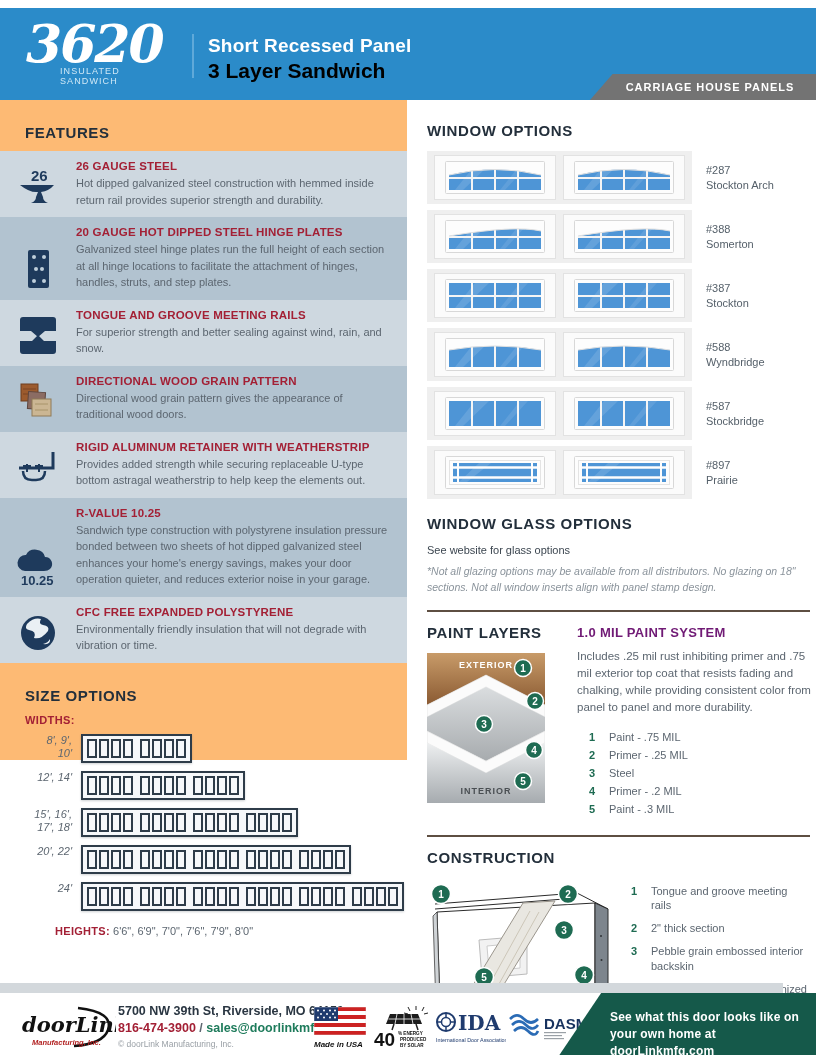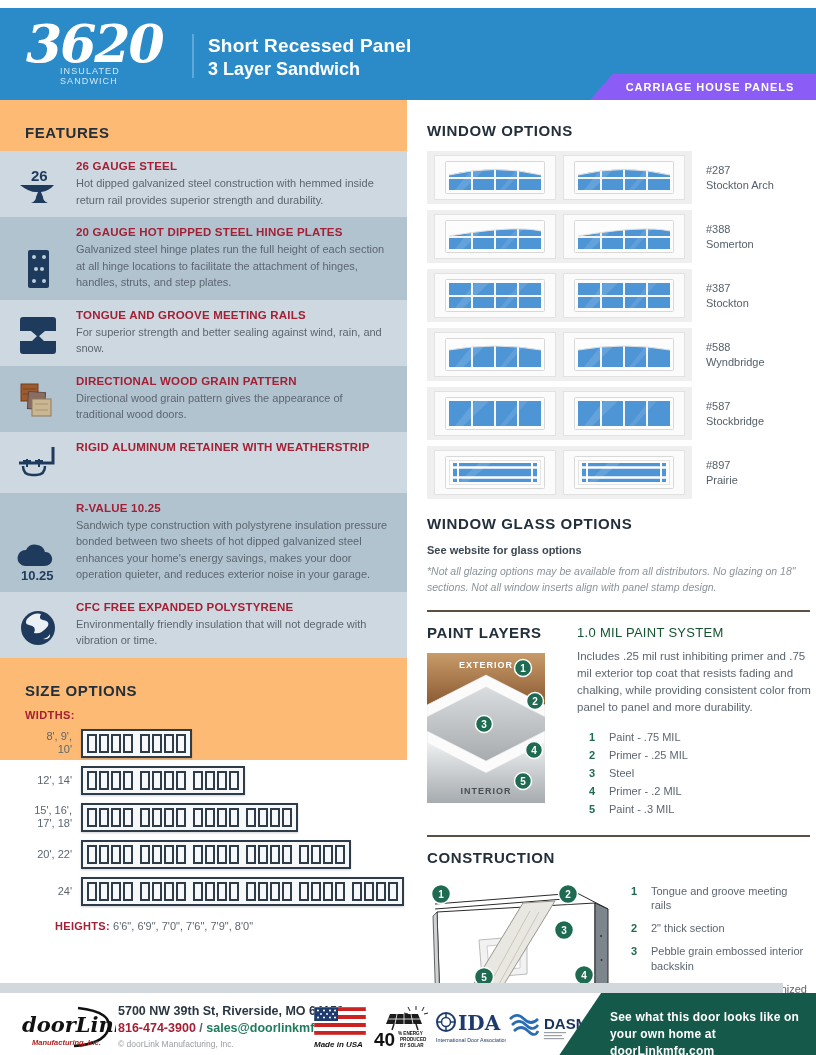--- a/index.html
+++ b/index.html
@@ -8,64 +8,64 @@
   .page { position:relative; width:816px; height:1055px; margin:8px auto; background:#fff; overflow:hidden; }
 
   
   .header { position:absolute; left:0; top:0; width:816px; height:92px; background:#2B8BC9; }
   .logo-block { position:absolute; left:26px; top:8px; width:150px; }
   .logo-num { font-family:"DejaVu Serif", serif; font-style:italic; font-weight:bold; font-size:52px; line-height:56px; color:#fff; letter-spacing:-2px; }
   .logo-sub { font-size:9px; font-weight:normal; color:#CFE8F6; letter-spacing:1.1px; margin:-6px 0 0 34px; }
   .logo-divider { position:absolute; left:192px; top:26px; width:2px; height:44px; background:#5FA9D9; }
   .header-titles { position:absolute; left:208px; top:27px; }
   .header-title1 { font-size:19px; font-weight:bold; color:#fff; letter-spacing:.2px; }
-  .header-title2 { font-size:18px; font-weight:bold; color:#ffffff; margin-top:2px; }
-  .header-badge { position:absolute; right:0; top:66px; width:226px; height:26px; background:#8b5cf6;
+  .header-title2 { font-size:21px; font-weight:bold; color:#000000; margin-top:2px; }
+  .header-badge { position:absolute; right:0; top:66px; width:226px; height:26px; background:#737373;
     clip-path:polygon(10% 0,100% 0,100% 100%,0 100%); display:flex; align-items:center; justify-content:center; }
   .header-badge span { color:#fff; font-size:11px; font-weight:bold; letter-spacing:1px; padding-left:14px; }
   .shadow-top { position:absolute; left:0; top:92px; width:783px; height:7px; background:#CBD1D6; }
   .shadow-bottom { position:absolute; left:0; top:975px; width:783px; height:10px; background:#D3D8DC; }
 
   
   .left-col { position:absolute; left:0; top:92px; width:407px; height:660px; background:#fdba74; }
   .sec-h { font-size:15px; font-weight:800; color:#232F3B; letter-spacing:.6px; }
   .left-col .sec-h { margin:24px 0 10px 25px; }
   .frow { display:flex; padding:9px 14px 9px 0; }
   .frow.light { background:#CED8E0; }
   .frow.dark { background:#B2C3D0; }
   .ficon { width:76px; flex:0 0 76px; display:flex; justify-content:center; align-items:flex-end; padding-top:3px; }
   .ftitle { font-size:11.5px; font-weight:bold; color:#A32035; letter-spacing:.2px; }
   .fbody { font-size:11px; color:#5C6670; line-height:1.5; margin-top:3px; padding-right:4px; }
   .ftext { flex:1; }
 
   
   .size-wrap { padding-left:25px; }
   .widths-label { font-size:11px; font-weight:bold; color:#A32035; letter-spacing:.4px; margin:2px 0 8px; }
-  .srow { display:flex; align-items:center; margin-bottom:8px; }
+  .srow { display:flex; margin-bottom:8px;font-style:italic; }
   .slabel { width:56px; flex:0 0 56px; text-align:right; padding-right:9px; font-size:11px; color:#5C6670; line-height:13px; }
   .sdoor { display:inline-flex; gap:7px; border:2px solid #2E3C49; background:#F6F8FA; padding:3px 4px; box-shadow:0 1px 2px rgba(60,70,80,.25); }
   .pgroup { display:flex; gap:2px; }
   .panel { width:10px; height:19px; border:2px solid #2E3C49; }
   .heights-line { margin:14px 0 0 30px; font-size:11px; color:#5C6670; }
   .heights-line b { color:#A32035; font-weight:bold; letter-spacing:.3px; }
 
   
   .right-col { position:absolute; left:407px; top:92px; width:409px; padding:22px 6px 0 20px; background:#fff; }
   .right-col .sec-h { margin:0 0 12px 0; }
   .wrow { display:flex; align-items:center; margin-bottom:6px; }
   .wimg { width:265px; height:53px; background:#EFEFEF; display:flex; align-items:center; justify-content:space-evenly; }
   .wlabel { margin-left:14px; font-size:11px; color:#55606A; line-height:15px; }
-  .wg-line { font-size:11px; color:#3C4650; margin:4px 0 8px;font-weight:bold; }
+  .wg-line { font-size:11px; color:#3C4650; margin:4px 0 8px; }
   .wg-note { font-size:10.5px; font-style:italic; color:#8A939B; line-height:1.5; width:380px; }
   .divider { border:none; border-top:2px solid #5E4F42; margin:14px 0 12px; width:383px; }
   .paint-flex { display:flex; }
   .paint-left { width:150px; flex:0 0 150px; }
   .paint-left .sec-h { margin-bottom:12px; }
   .paint-right { flex:1; padding-top:1px; }
-  .mil-h { font-size:13px; font-weight:normal; color:#14532d; letter-spacing:.3px; margin-bottom:8px; }
+  .mil-h { font-size:13px; font-weight:bold; color:#701a75; letter-spacing:.3px; margin-bottom:8px; }
   .paint-body { font-size:11.5px; color:#5C6670; line-height:1.5; width:238px; }
   .paint-legend { margin:14px 0 0 12px; }
   .lrow { display:flex; font-size:11px; margin-bottom:6px; }
   .lnum { width:20px; font-weight:bold; color:#1E6B52; }
   .ltext { color:#5C6670; }
   .constr-flex { display:flex; margin-top:4px; }
   .constr-diagram { width:200px; flex:0 0 200px; }
   .constr-list { flex:1; padding:6px 0 0 4px; }
   .crow { display:flex; font-size:11px; line-height:1.35; margin-bottom:8px; }
   .cnum { width:20px; flex:0 0 20px; font-weight:bold; color:#1E6B52; }
@@ -182,20 +182,21 @@
       <div class="ficon">
         <svg width="46" height="40" viewBox="0 0 46 40" fill="none" stroke="#1E3A5C">
             <path d="M38,3 v16 h-34" stroke-width="3"></path>
             <path d="M12,15 v8 M8,17 h8" stroke-width="2"></path>
             <path d="M24,15 v8 M20,17 h8" stroke-width="2"></path>
             <path d="M8,22 q0,9 9,9 h4 q9,0 9,-9" stroke-width="2.5"></path>
           </svg>
       </div>
       <div class="ftext">
         <div class="ftitle">RIGID ALUMINUM RETAINER WITH WEATHERSTRIP</div>
+        <div class="fbody">Provides added strength while securing replaceable U-type bottom astragal weatherstrip to help keep the elements out.</div>
       </div>
     </div>
 
     <div class="frow dark">
       <div class="ficon">
         <svg width="48" height="44" viewBox="0 0 48 44">
             <path d="M11,27 a8,8 0 0 1 1,-16 a10,9 0 0 1 19,2 a7,7 0 0 1 5,12 q-2,2 -6,2 z" fill="#1E3A5C"></path>
             <text x="7" y="41" font-size="13" font-weight="bold" fill="#1E3A5C">10.25</text>
           </svg>
       </div>

